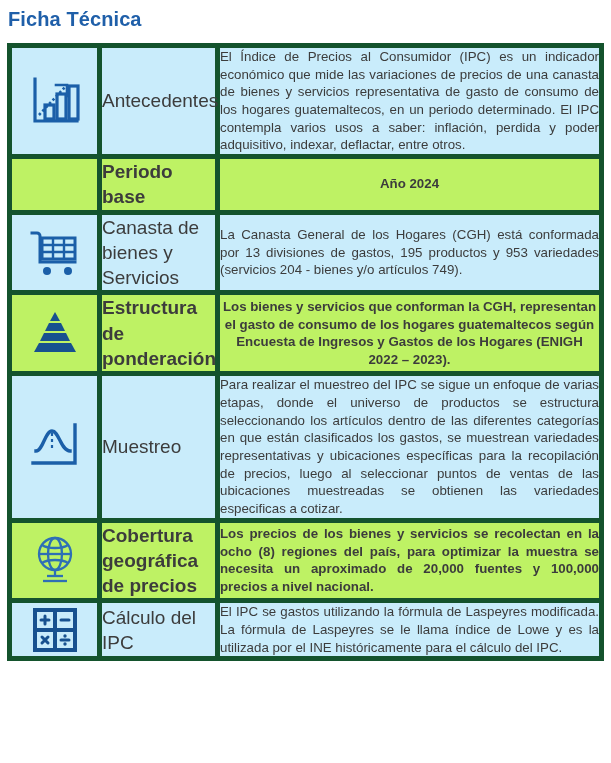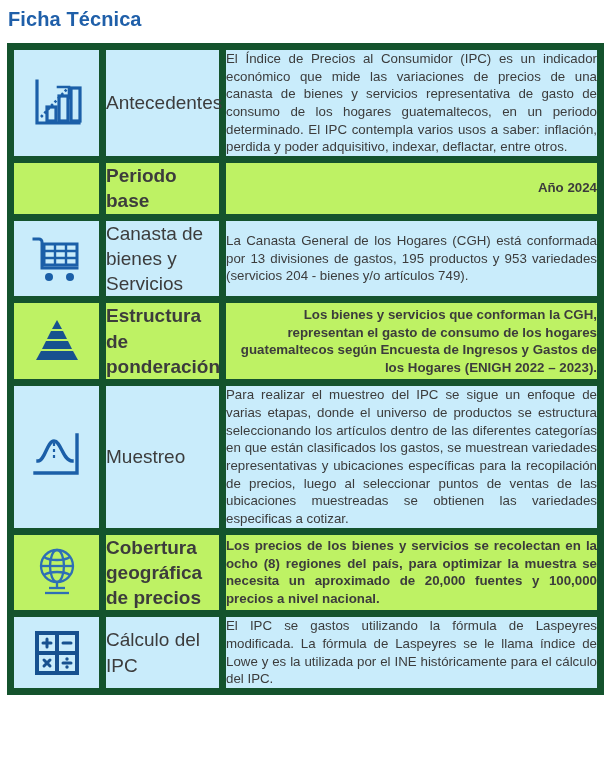--- a/index.html
+++ b/index.html
@@ -22,21 +22,21 @@
     padding: 7px 0 0 8px;
     line-height: 1.2;
   }
   table.ficha {
     border-collapse: collapse;
     table-layout: fixed;
     width: 597px;
     margin: 12px 0 0 7px;
   }
   table.ficha td {
-    border: 7px solid #14532d;
+    border: 5px solid #14532d;
     vertical-align: middle;
     padding: 0;
   }
   td.icon-cell {
     width: 85px;
     text-align: center;
     padding: 4px 0;
   }
   td.label-cell {
     width: 113px;
@@ -49,21 +49,21 @@
     font-size: 13.3px;
     line-height: 1.33;
     padding: 4px 7px 4px 8px;
     color: #3c3c3c;
     text-align: justify;
     text-justify: inter-word;
     hyphens: none;
   }
   tr.shaded td { background: #c9ecfb; }
   tr.plain  td { background: #bef264; font-weight: bold; }
-  td.desc-cell.nojust { text-align: right; }
+  td.desc-cell.nojust { text-align: center; }
   .icon-svg { display: block; margin: 0 auto; }
 </style>
 </head>
 <body>
 
 <div id="page-title">Ficha Técnica</div>
 
 <table class="ficha">
   <tbody>
 

